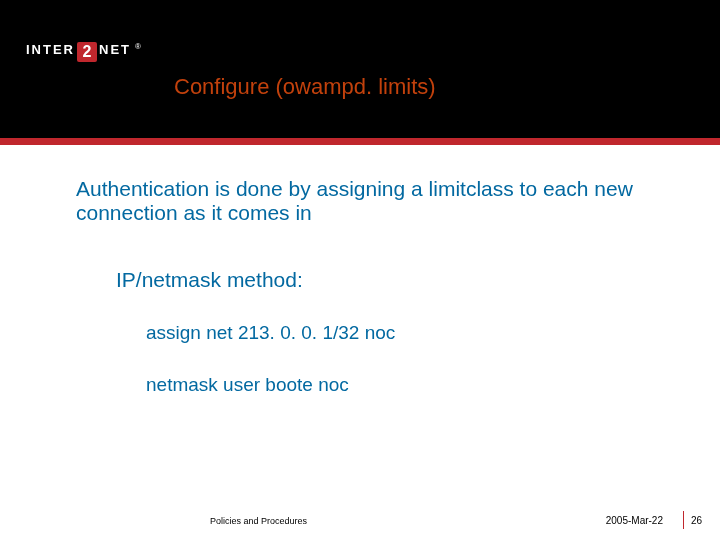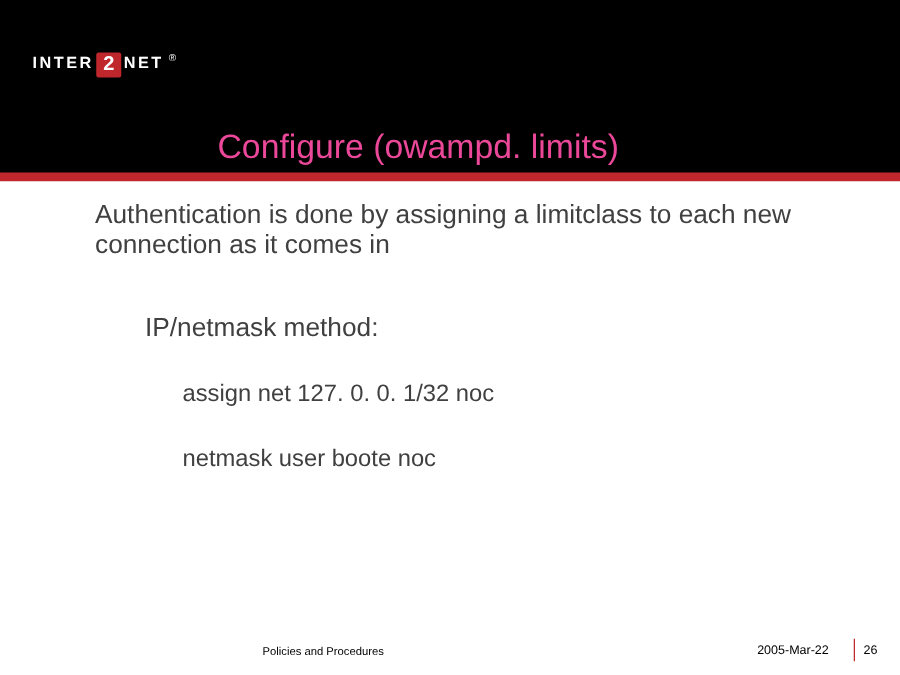--- a/index.html
+++ b/index.html
@@ -4,22 +4,22 @@
 <style>
   * { box-sizing: border-box; margin: 0; padding: 0; }
   html, body { width: 720px; height: 540px; background: #fff; font-family: Arial, Helvetica, sans-serif; overflow: hidden; }
   .slide { width: 720px; height: 540px; position: relative; text-decoration: underline; }
   .header { background: #000; height: 142px; position: relative; }
   .header-red { position: absolute; left: 0; top: 138px; width: 720px; height: 7px; background: #c0272d; }
   .logo { position: absolute; left: 26px; top: 42px; display: flex; align-items: flex-start; }
   .logo-text { font-family: Arial, sans-serif; font-weight: 900; font-size: 13px; letter-spacing: 2px; color: #fff; }
   .logo-mark { width: 20px; height: 20px; background: #c0272d; color: #fff; font-weight: 900; font-size: 16px; display: flex; align-items: center; justify-content: center; margin: 0 2px; border-radius: 2px; }
   .logo-reg { font-size: 8px; color: #fff; align-self: flex-start; margin-left: 4px; }
-  .title { position: absolute; left: 174px; top: 102px; color: #ec4899; font-size: 27px; font-weight: 400; font-family: Arial, sans-serif; }
-  .body { position: absolute; left: 76px; top: 160px; right: 60px; color: #404040; }
+  .title { position: absolute; left: 174px; top: 74px; color: #c2410c; font-size: 22px; font-weight: 400; font-family: Arial, sans-serif; }
+  .body { position: absolute; left: 76px; top: 177px; right: 60px; color: #0369a1; }
   .intro { font-size: 21px; line-height: 1.12; font-family: Arial, sans-serif; }
   .method-1 { font-size: 21px; margin-top: 44px; margin-left: 40px; }
   .code-1 { font-size: 19px; margin-top: 30px; margin-left: 70px; }
   .method-2 { font-size: 21px; margin-top: 28px; margin-left: 28px; }
   .code-2 { font-size: 19px; margin-top: 30px; margin-left: 70px; }
   .footer { position: absolute; bottom: 14px; left: 0; right: 0; height: 20px; }
   .footer-center { position: absolute; left: 0; right: 0; text-align: left; font-size: 9px; color: #000; bottom: 0; }
   .footer-center span { padding-left: 210px; }
   .footer-date { position: absolute; right: 57px; bottom: 0; font-size: 10px; color: #000; }
   .footer-sep { position: absolute; right: 36px; bottom: -3px; width: 1px; height: 18px; background: #c0272d; }
@@ -37,21 +37,21 @@
       <span class="logo-text">NET</span>
       <span class="logo-reg">®</span>
     </div>
     <div class="title">Configure (owampd. limits)</div>
   </div>
   <div class="header-red"></div>
 
   <div class="body">
     <div class="intro">Authentication is done by assigning a limitclass to each new connection as it comes in</div>
     <div class="method-1">IP/netmask method:</div>
-    <div class="code-1">assign net 127. 0. 0. 1/32 noc</div>
+    <div class="code-1">assign net 213. 0. 0. 1/32 noc</div>
     <div class="code-2">netmask user boote noc</div>
   </div>
 
   <div class="footer">
     <div class="footer-center"><span>Policies and Procedures</span></div>
     <div class="footer-date">2005-Mar-22</div>
     <div class="footer-sep"></div>
     <div class="footer-num">26</div>
   </div>
 

